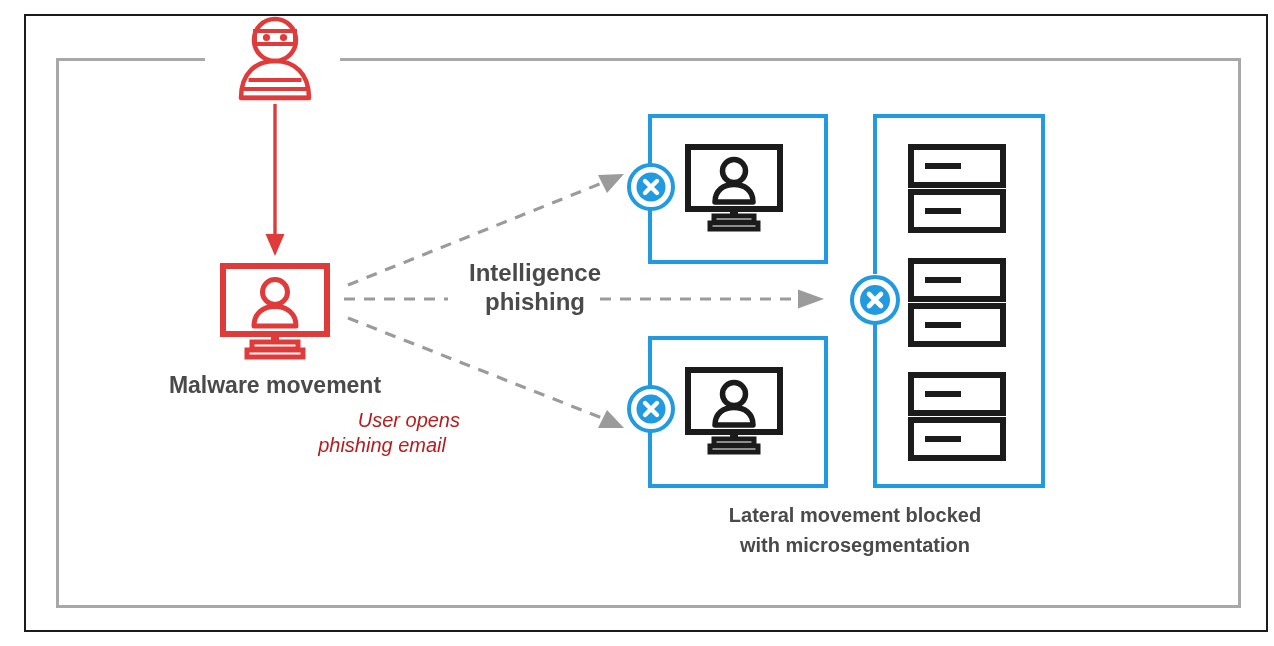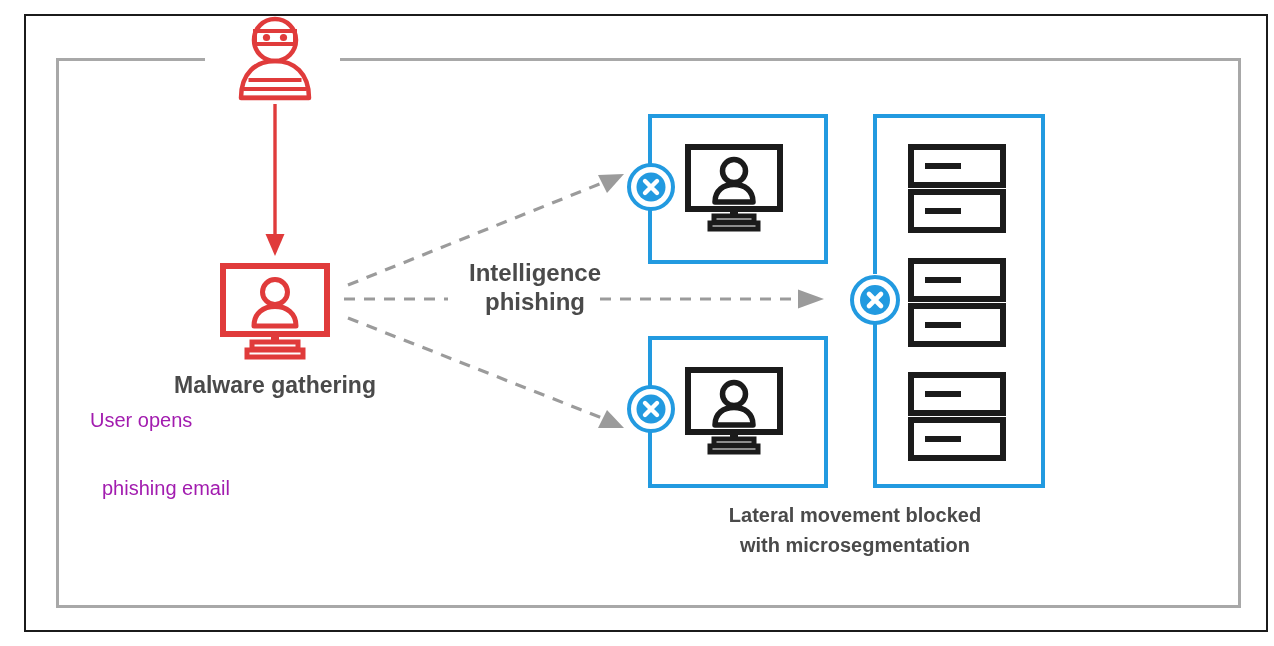--- a/index.html
+++ b/index.html
@@ -45,24 +45,25 @@
     position: absolute;
     text-align: center;
     color: #4a4a4a;
     font-size: 23px;
     font-weight: bold;
     line-height: 1.16;
     white-space: nowrap;
   }
   .label-sub {
     position: absolute;
-    text-align: left;
-    color: #a21caf;
+    text-align: right;
+    color: #b91c1c;
     font-size: 20px;
     line-height: 1.22;
+    font-style: italic;
   }
   .label-mid {
     position: absolute;
     text-align: center;
     color: #4a4a4a;
     font-size: 24px;
     font-weight: bold;
     line-height: 1.2;
   }
   .label-bottom {
@@ -120,23 +121,23 @@
 
       <path d="M35 64 C35 51, 44.5 44.5, 56 44.5 C67.5 44.5, 77 51, 77 64 Z" fill="none" stroke="#e03b3b" stroke-width="5" stroke-linejoin="round"></path>
 
       <rect x="52" y="72" width="8" height="8" fill="#e03b3b"></rect>
 
       <rect x="33" y="80" width="46" height="7" fill="none" stroke="#e03b3b" stroke-width="5"></rect>
       <rect x="28" y="88" width="56" height="7" fill="none" stroke="#e03b3b" stroke-width="5"></rect>
     </svg>
   </div>
 
-  <div class="label-title" style="left:90px; top:372px; width:370px;">Malware gathering</div>
+  <div class="label-title" style="left:90px; top:372px; width:370px;">Malware movement</div>
   <div class="label-sub" style="left:90px; top:408px; width:370px;">User opens</div>
-  <div class="label-sub" style="left:102px; top:433px; width:370px;margin-top:43px;">phishing email</div>
+  <div class="label-sub" style="left:76px; top:433px; width:370px;">phishing email</div>
 
   <svg class="node" style="left:344px; top:165px;" width="290" height="125">
     <line x1="4" y1="120" x2="258" y2="18" stroke="#9b9b9b" stroke-width="3.2" stroke-dasharray="11 9" stroke-linecap="butt"></line>
     <polygon points="280,9 254,10 263,28" fill="#9b9b9b"></polygon>
   </svg>
 
   <svg class="node" style="left:600px; top:286px;" width="232" height="26">
     <line x1="0" y1="13" x2="198" y2="13" stroke="#9b9b9b" stroke-width="3.2" stroke-dasharray="11 9"></line>
     <polygon points="224,13 198,3.5 198,22.5" fill="#9b9b9b"></polygon>
   </svg>

